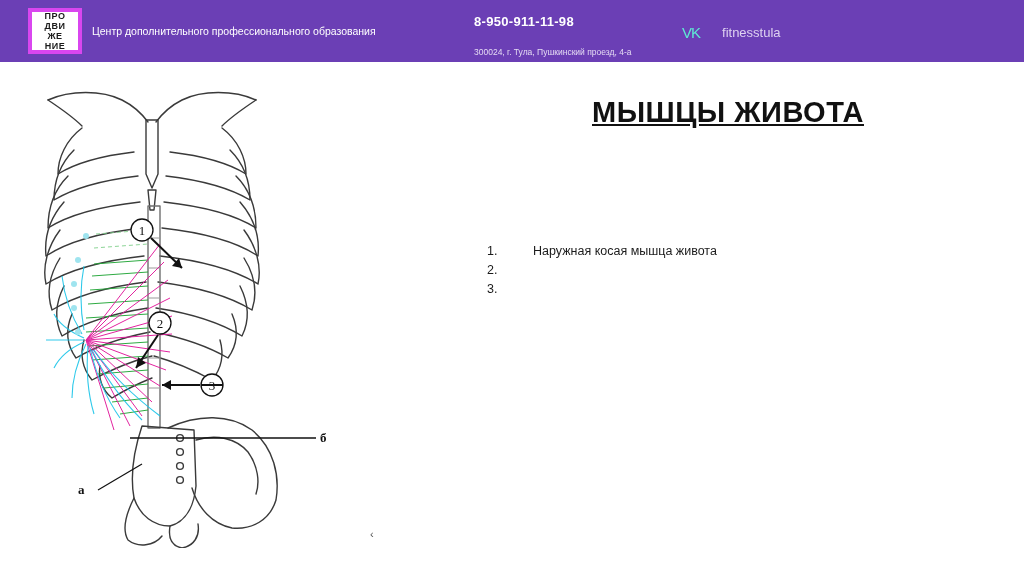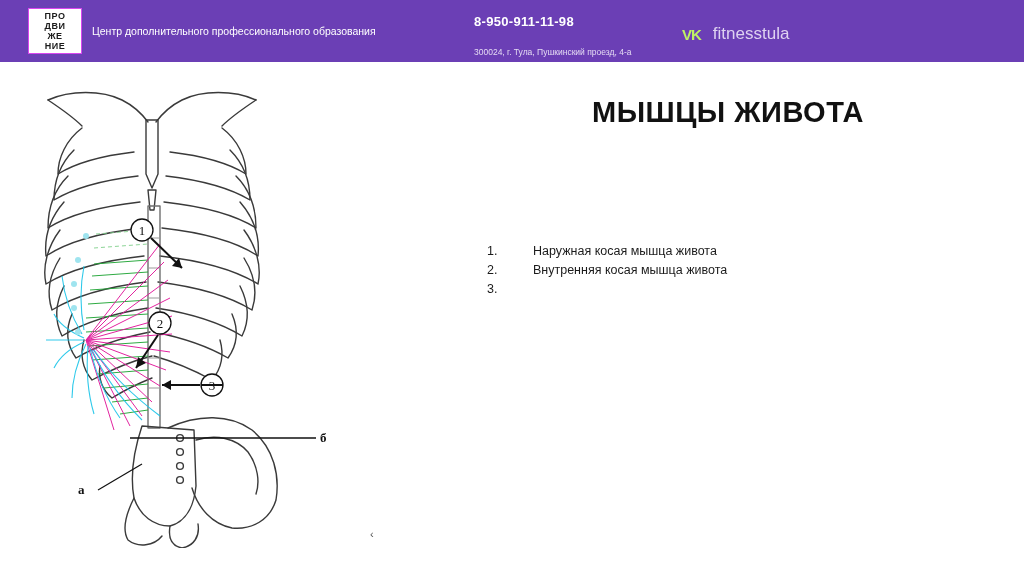--- a/index.html
+++ b/index.html
@@ -23,21 +23,21 @@
     height: 62px;
     background: #6b3fb5;
     display: flex;
     align-items: center;
     box-sizing: border-box;
   }
   .logo-box {
     width: 54px;
     height: 46px;
     margin-left: 28px;
-    border: 1px solid #d946ef;
+    border: 4px solid #d946ef;
     background: #ffffff;
     display: flex;
     flex-direction: column;
     align-items: center;
     justify-content: center;
     box-sizing: border-box;
   }
   .logo-line {
     font-family: "Liberation Sans", sans-serif;
     font-weight: bold;
@@ -71,41 +71,42 @@
   }
   .vk-group {
     position: absolute;
     left: 682px;
     top: 24px;
     display: flex;
     align-items: center;
   }
   .vk-icon {
     font-size: 15px;
-    font-weight: bold;
-    color: #bef264;
+    font-weight: normal;
+    color: #5eead4;
     letter-spacing: -1px;
   }
   .vk-label {
-    margin-left: 12px;
+    margin-left: 22px;
     color: #dfd2f1;
-    font-size: 17px;
+    font-size: 13px;
   }
 
   
   .slide-title {
     position: absolute;
     left: 468px;
     top: 96px;
     width: 520px;
     text-align: center;
     font-size: 29px;
     font-weight: bold;
     color: #111111;
     letter-spacing: 0.5px;
+    text-decoration: underline;
   }
 
   .muscle-list {
     position: absolute;
     left: 487px;
     top: 243px;
     width: 420px;
     margin: 0;
     padding: 0;
     list-style: none;
@@ -181,21 +182,20 @@
 
 <div class="slide-title">МЫШЦЫ ЖИВОТА</div>
 
 <ul class="muscle-list">
   <li>
     <span class="num">1.</span>
     <span class="txt">Наружная косая мышца живота</span>
   </li>
   <li>
     <span class="num">2.</span>
-    <span class="txt">Внутренняя косая мышца живота</span>
   </li>
   <li>
     <span class="num">3.</span>
   </li>
 </ul>
 
 <div class="figure">
   <svg width="380" height="470" viewBox="0 0 380 470" xmlns="http://www.w3.org/2000/svg">
     <g fill="none" stroke="#3a3a3a" stroke-width="1.4" stroke-linecap="round" stroke-linejoin="round">
 

